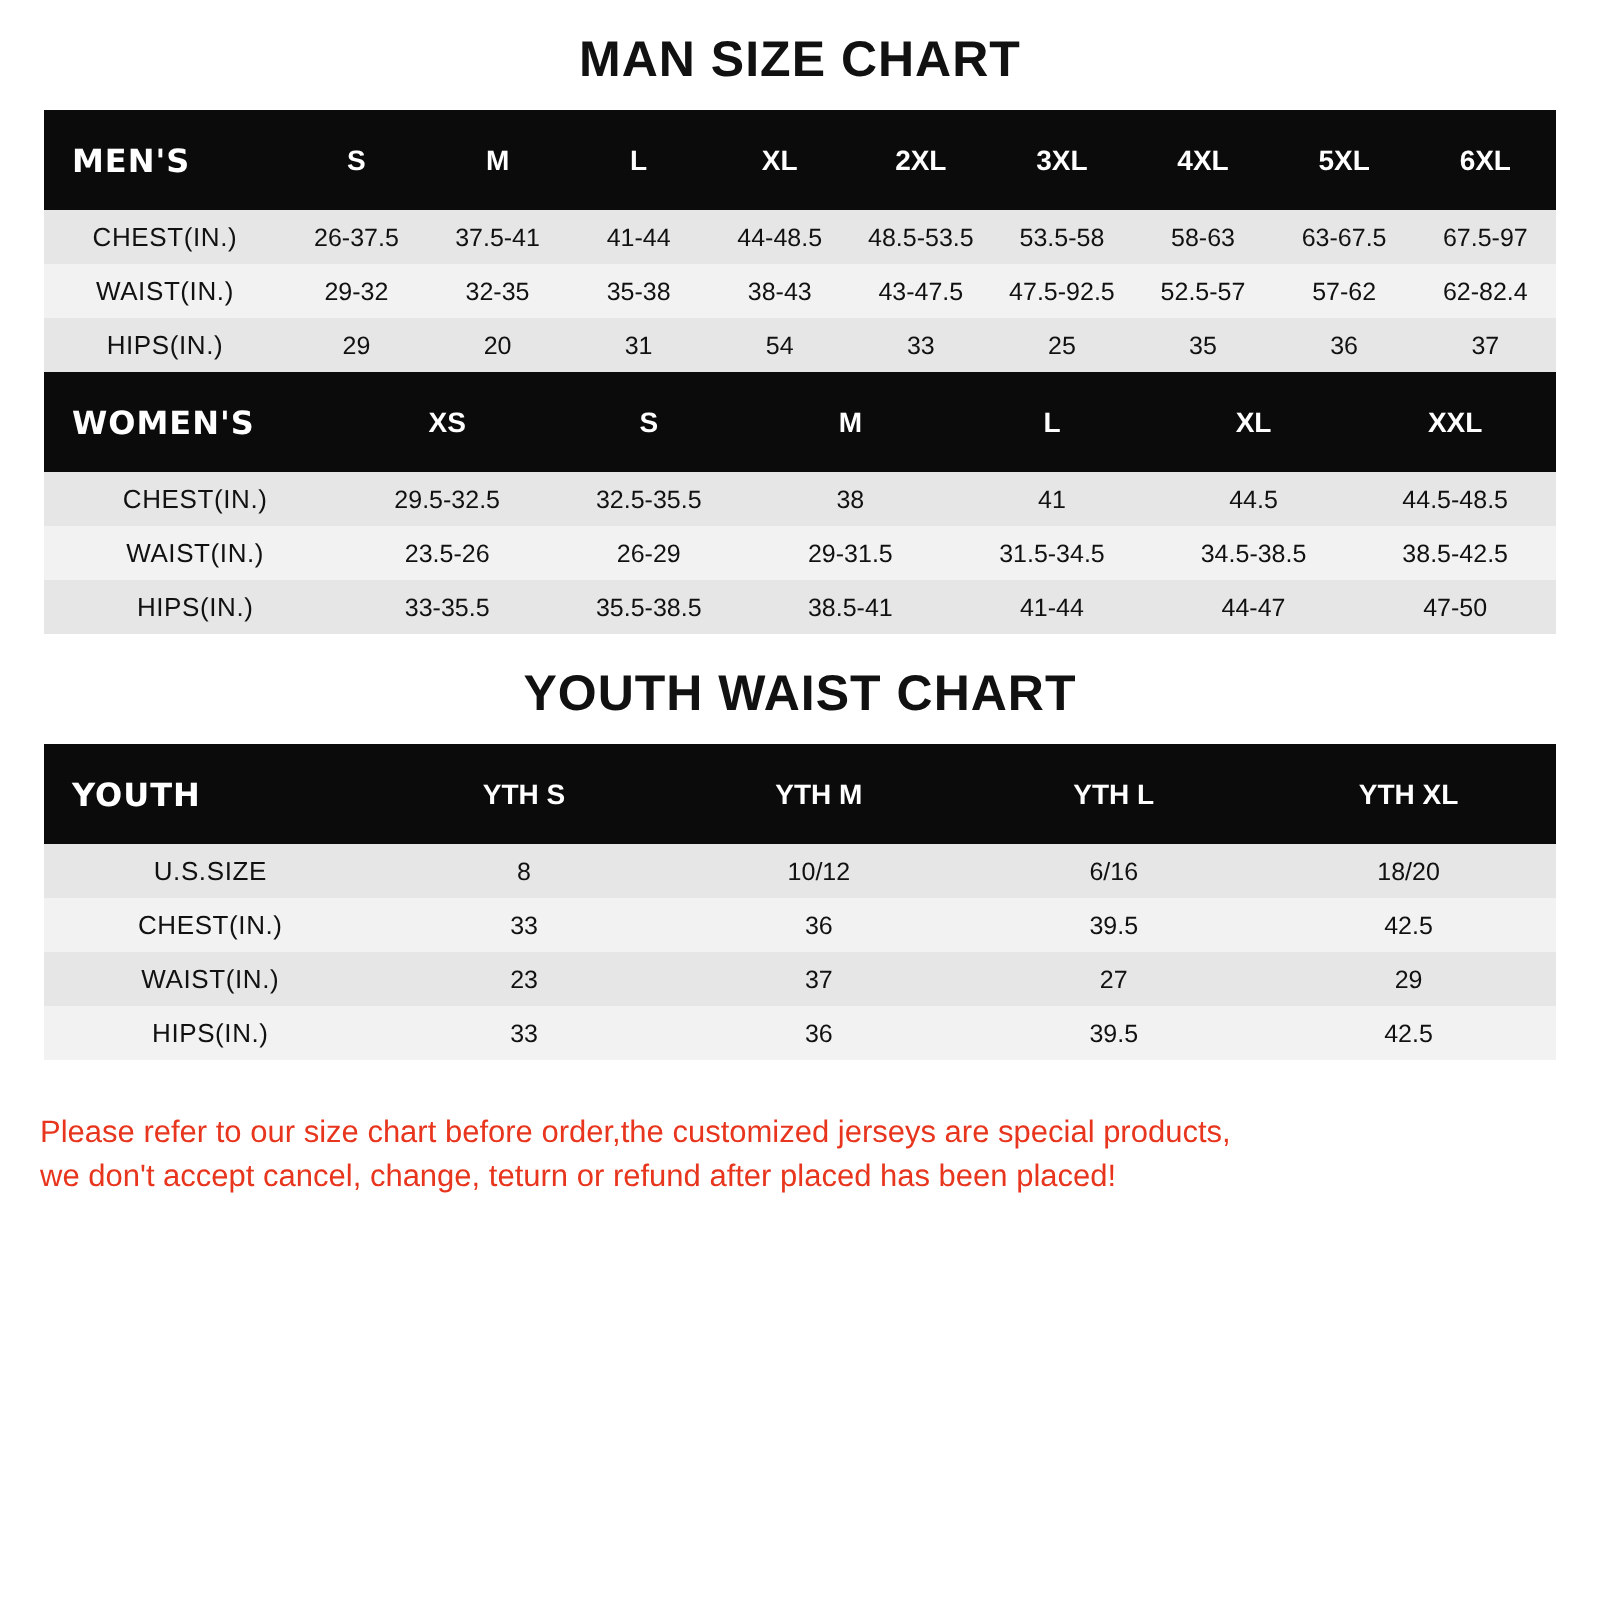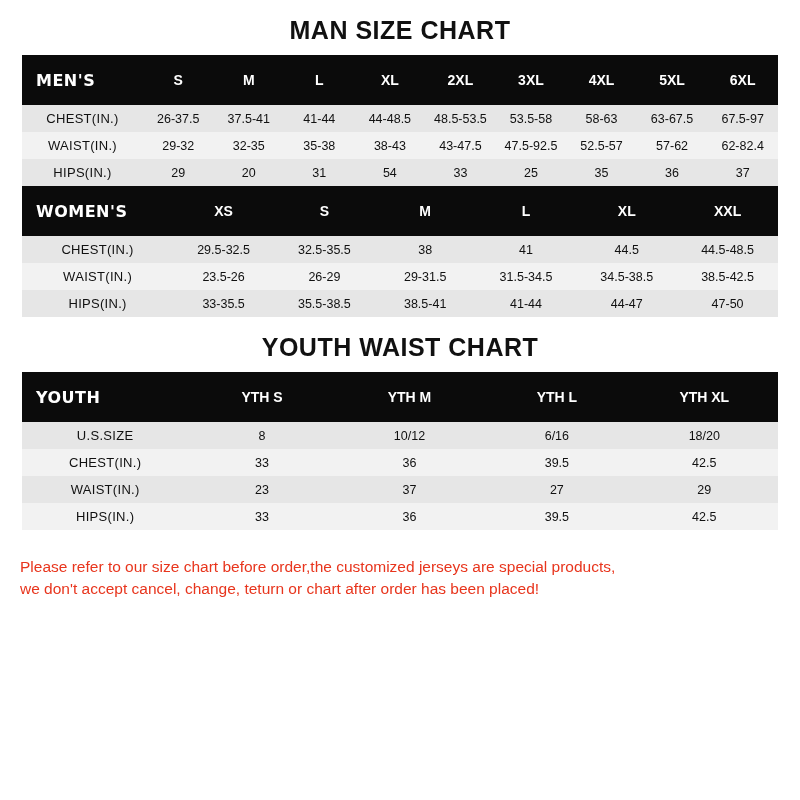--- a/index.html
+++ b/index.html
@@ -293,17 +293,17 @@
           <td>36</td>
           <td>39.5</td>
           <td>42.5</td>
         </tr>
       </tbody>
     </table>
   </div>
 
   <div class="footer-note">
     <span class="line">Please refer to our size chart before order,the customized jerseys are special products,</span>
-    <span class="line">we don't accept cancel, change, teturn or chart after order has been placed!</span>
+    <span class="line">we don't accept cancel, change, teturn or refund after placed has been placed!</span>
   </div>
 
   <div class="bottom-band"></div>
 </div>
 
 </body></html>

